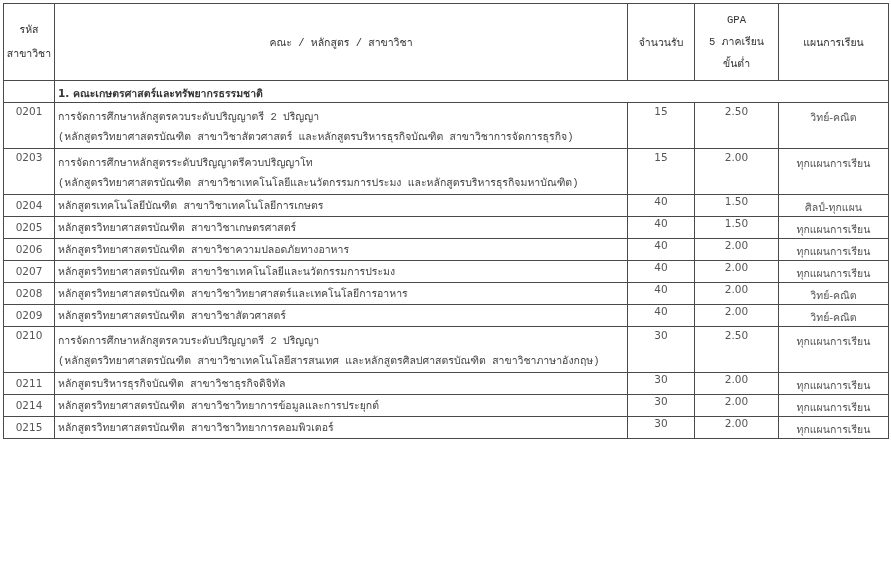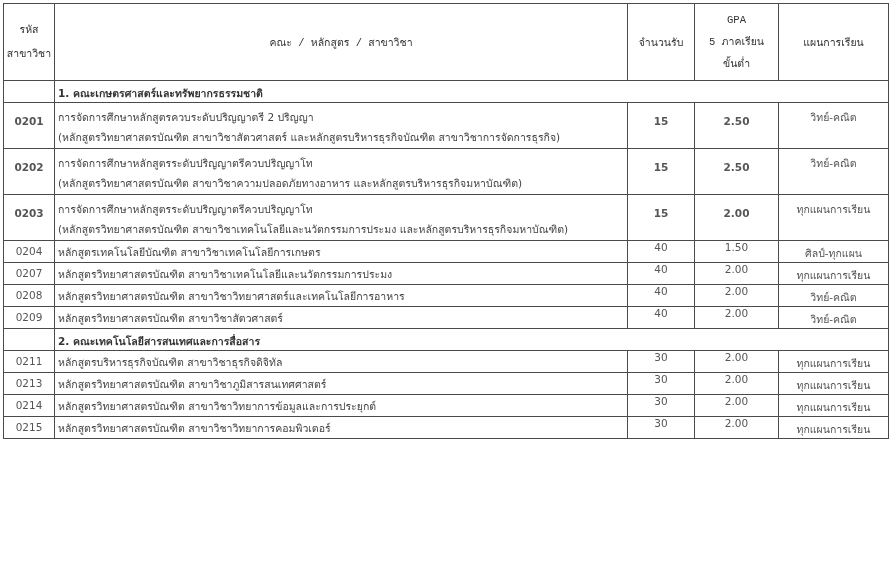--- a/index.html
+++ b/index.html
@@ -12,25 +12,25 @@
   col.c-count { width:67px; }
   col.c-gpa { width:84px; }
   col.c-plan { width:110px; }
   tr.hdr { height:77px; }
   tr.sec { height:22px; }
   tr.single { height:15px; }
   tr.double { height:46px; }
   .hdr-lines span { display:block; line-height:22px; }
   .hdr-code span { display:block; line-height:24px; }
   td.code { text-align:center; padding-top:4px; color:#555; }
-  td.desc { padding:4px 0 0 3px; color:#444; }
+  td.desc { padding:4px 0 0 3px; color:#444;font-family:Liberation Mono, monospace; }
   td.desc .line { display:block; line-height:20px; white-space:nowrap; }
   tr.single td.desc .line { line-height:14px; }
   td.num { text-align:center; color:#555; }
-  tr.double td.num, tr.double td.code { padding-top:12px;font-weight:bold; }
+  tr.double td.num, tr.double td.code { padding-top:2px; }
   td.plan { text-align:center; padding-top:4px; color:#555;margin-left:6px; }
   tr.double td.plan { padding-top:6px; }
   td.sec-title { padding:4px 0 0 3px; font-weight:bold; color:#333; }
 </style>
 </head>
 <body>
 
 <table>
   <colgroup>
     <col class="c-code">
@@ -64,47 +64,55 @@
         <td class="code">0201</td>
         <td class="desc">
           <span class="line">การจัดการศึกษาหลักสูตรควบระดับปริญญาตรี 2 ปริญญา</span>
           <span class="line">(หลักสูตรวิทยาศาสตรบัณฑิต สาขาวิชาสัตวศาสตร์ และหลักสูตรบริหารธุรกิจบัณฑิต สาขาวิชาการจัดการธุรกิจ)</span>
         </td>
         <td class="num">15</td>
         <td class="num">2.50</td>
         <td class="plan">วิทย์-คณิต</td>
       </tr>
       <tr class="double">
-        <td class="code">0202</td>
-        <td class="desc">
-          <span class="line">การจัดการศึกษาหลักสูตรระดับปริญญาตรีควบปริญญาโท</span>
-          <span class="line">(หลักสูตรวิทยาศาสตรบัณฑิต สาขาวิชาความปลอดภัยทางอาหาร และหลักสูตรบริหารธุรกิจมหาบัณฑิต)</span>
-        </td>
-        <td class="num">15</td>
-        <td class="num">2.50</td>
-        <td class="plan">วิทย์-คณิต</td>
-      </tr>
-      <tr class="double">
         <td class="code">0203</td>
         <td class="desc">
           <span class="line">การจัดการศึกษาหลักสูตรระดับปริญญาตรีควบปริญญาโท</span>
           <span class="line">(หลักสูตรวิทยาศาสตรบัณฑิต สาขาวิชาเทคโนโลยีและนวัตกรรมการประมง และหลักสูตรบริหารธุรกิจมหาบัณฑิต)</span>
         </td>
         <td class="num">15</td>
         <td class="num">2.00</td>
         <td class="plan">ทุกแผนการเรียน</td>
       </tr>
       <tr class="single">
         <td class="code">0204</td>
         <td class="desc">
           <span class="line">หลักสูตรเทคโนโลยีบัณฑิต สาขาวิชาเทคโนโลยีการเกษตร</span>
         </td>
         <td class="num">40</td>
         <td class="num">1.50</td>
         <td class="plan">ศิลป์-ทุกแผน</td>
+      </tr>
+      <tr class="single">
+        <td class="code">0205</td>
+        <td class="desc">
+          <span class="line">หลักสูตรวิทยาศาสตรบัณฑิต สาขาวิชาเกษตรศาสตร์</span>
+        </td>
+        <td class="num">40</td>
+        <td class="num">1.50</td>
+        <td class="plan">ทุกแผนการเรียน</td>
+      </tr>
+      <tr class="single">
+        <td class="code">0206</td>
+        <td class="desc">
+          <span class="line">หลักสูตรวิทยาศาสตรบัณฑิต สาขาวิชาความปลอดภัยทางอาหาร</span>
+        </td>
+        <td class="num">40</td>
+        <td class="num">2.00</td>
+        <td class="plan">ทุกแผนการเรียน</td>
       </tr>
       <tr class="single">
         <td class="code">0207</td>
         <td class="desc">
           <span class="line">หลักสูตรวิทยาศาสตรบัณฑิต สาขาวิชาเทคโนโลยีและนวัตกรรมการประมง</span>
         </td>
         <td class="num">40</td>
         <td class="num">2.00</td>
         <td class="plan">ทุกแผนการเรียน</td>
       </tr>
@@ -119,37 +127,34 @@
       </tr>
       <tr class="single">
         <td class="code">0209</td>
         <td class="desc">
           <span class="line">หลักสูตรวิทยาศาสตรบัณฑิต สาขาวิชาสัตวศาสตร์</span>
         </td>
         <td class="num">40</td>
         <td class="num">2.00</td>
         <td class="plan">วิทย์-คณิต</td>
       </tr>
-      <tr class="sec">
-        <td></td>
-        <td colspan="4" class="sec-title">2. คณะเทคโนโลยีสารสนเทศและการสื่อสาร</td>
+      <tr class="double">
+        <td class="code">0210</td>
+        <td class="desc">
+          <span class="line">การจัดการศึกษาหลักสูตรควบระดับปริญญาตรี 2 ปริญญา</span>
+          <span class="line">(หลักสูตรวิทยาศาสตรบัณฑิต สาขาวิชาเทคโนโลยีสารสนเทศ และหลักสูตรศิลปศาสตรบัณฑิต สาขาวิชาภาษาอังกฤษ)</span>
+        </td>
+        <td class="num">30</td>
+        <td class="num">2.50</td>
+        <td class="plan">ทุกแผนการเรียน</td>
       </tr>
       <tr class="single">
         <td class="code">0211</td>
         <td class="desc">
           <span class="line">หลักสูตรบริหารธุรกิจบัณฑิต สาขาวิชาธุรกิจดิจิทัล</span>
-        </td>
-        <td class="num">30</td>
-        <td class="num">2.00</td>
-        <td class="plan">ทุกแผนการเรียน</td>
-      </tr>
-      <tr class="single">
-        <td class="code">0213</td>
-        <td class="desc">
-          <span class="line">หลักสูตรวิทยาศาสตรบัณฑิต สาขาวิชาภูมิสารสนเทศศาสตร์</span>
         </td>
         <td class="num">30</td>
         <td class="num">2.00</td>
         <td class="plan">ทุกแผนการเรียน</td>
       </tr>
       <tr class="single">
         <td class="code">0214</td>
         <td class="desc">
           <span class="line">หลักสูตรวิทยาศาสตรบัณฑิต สาขาวิชาวิทยาการข้อมูลและการประยุกต์</span>
         </td>

